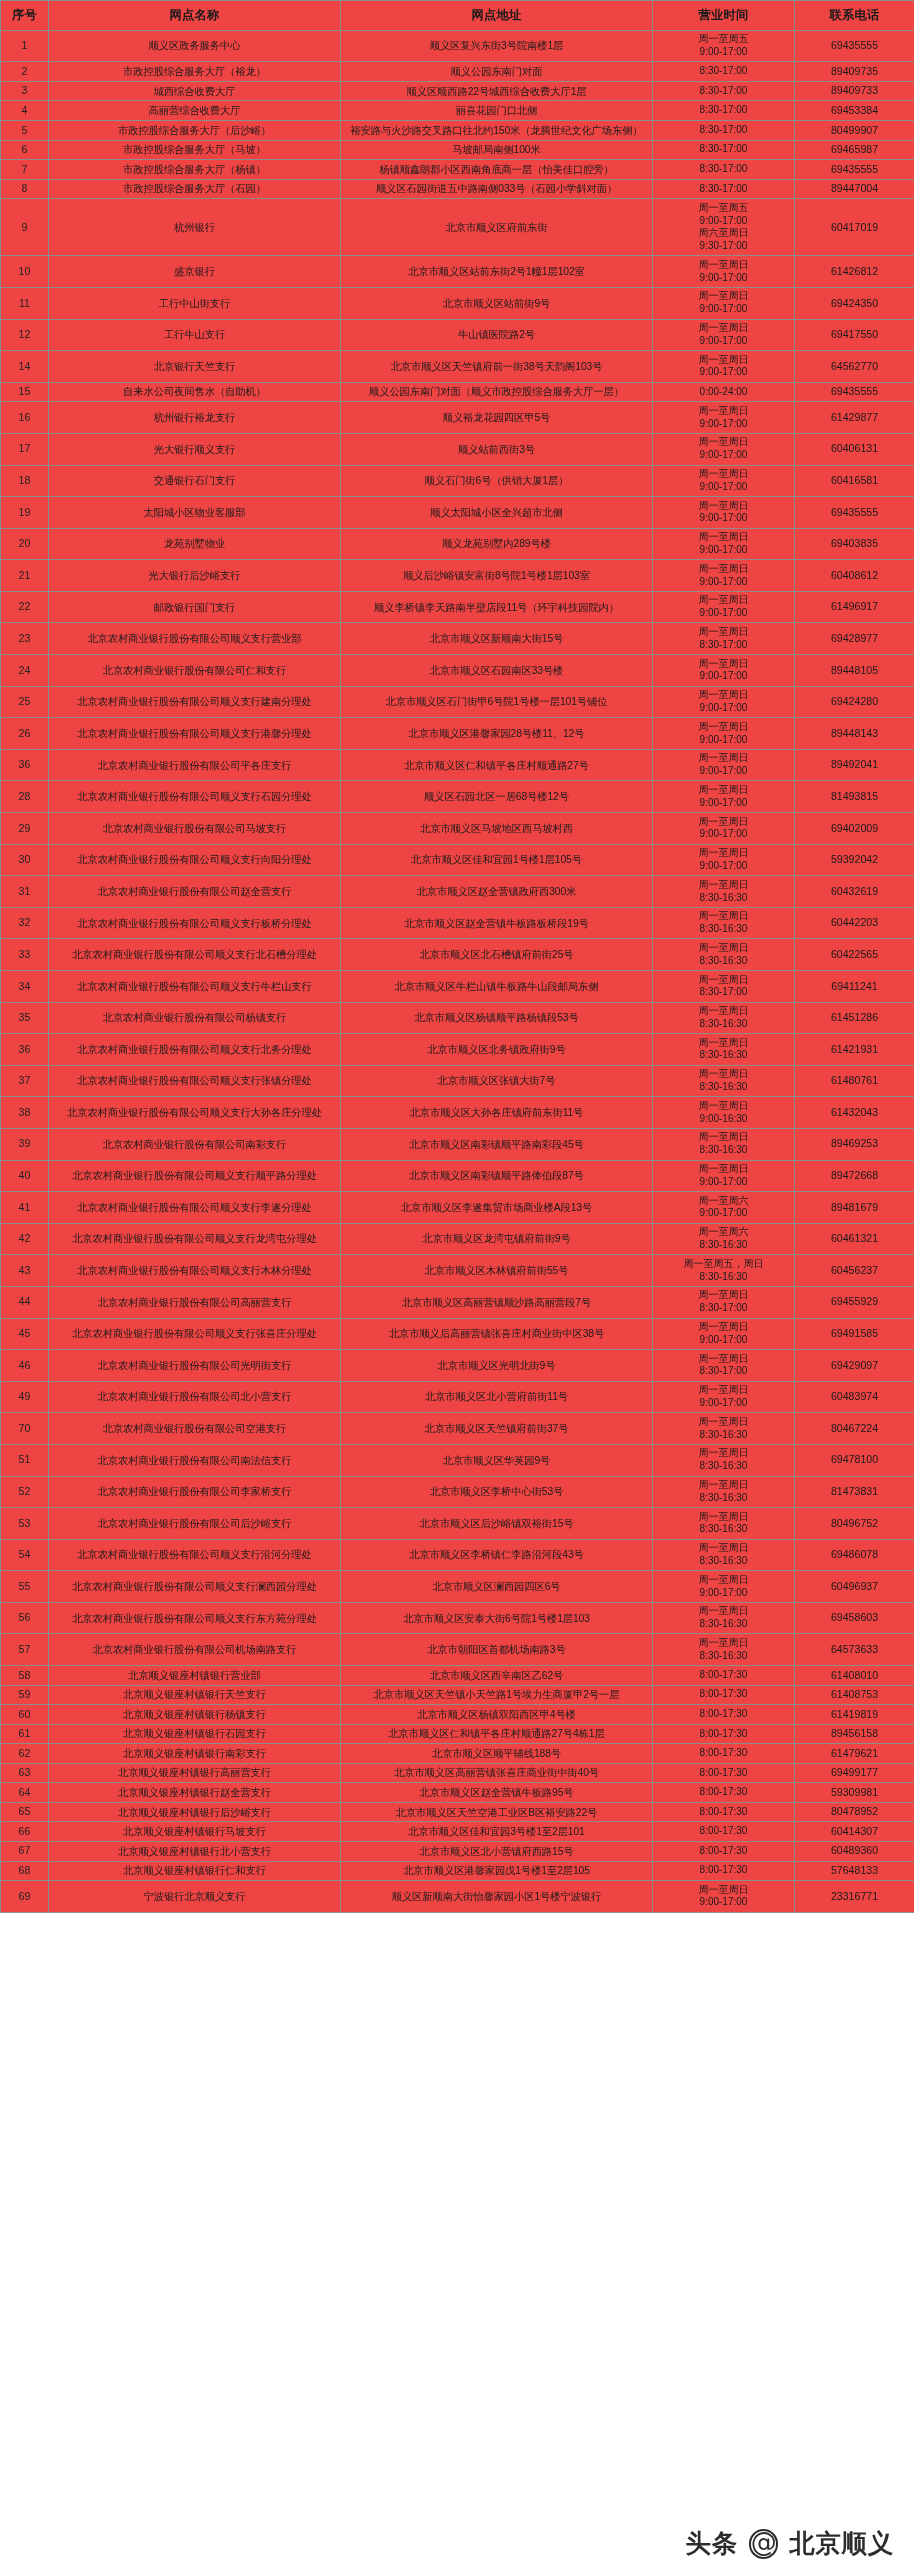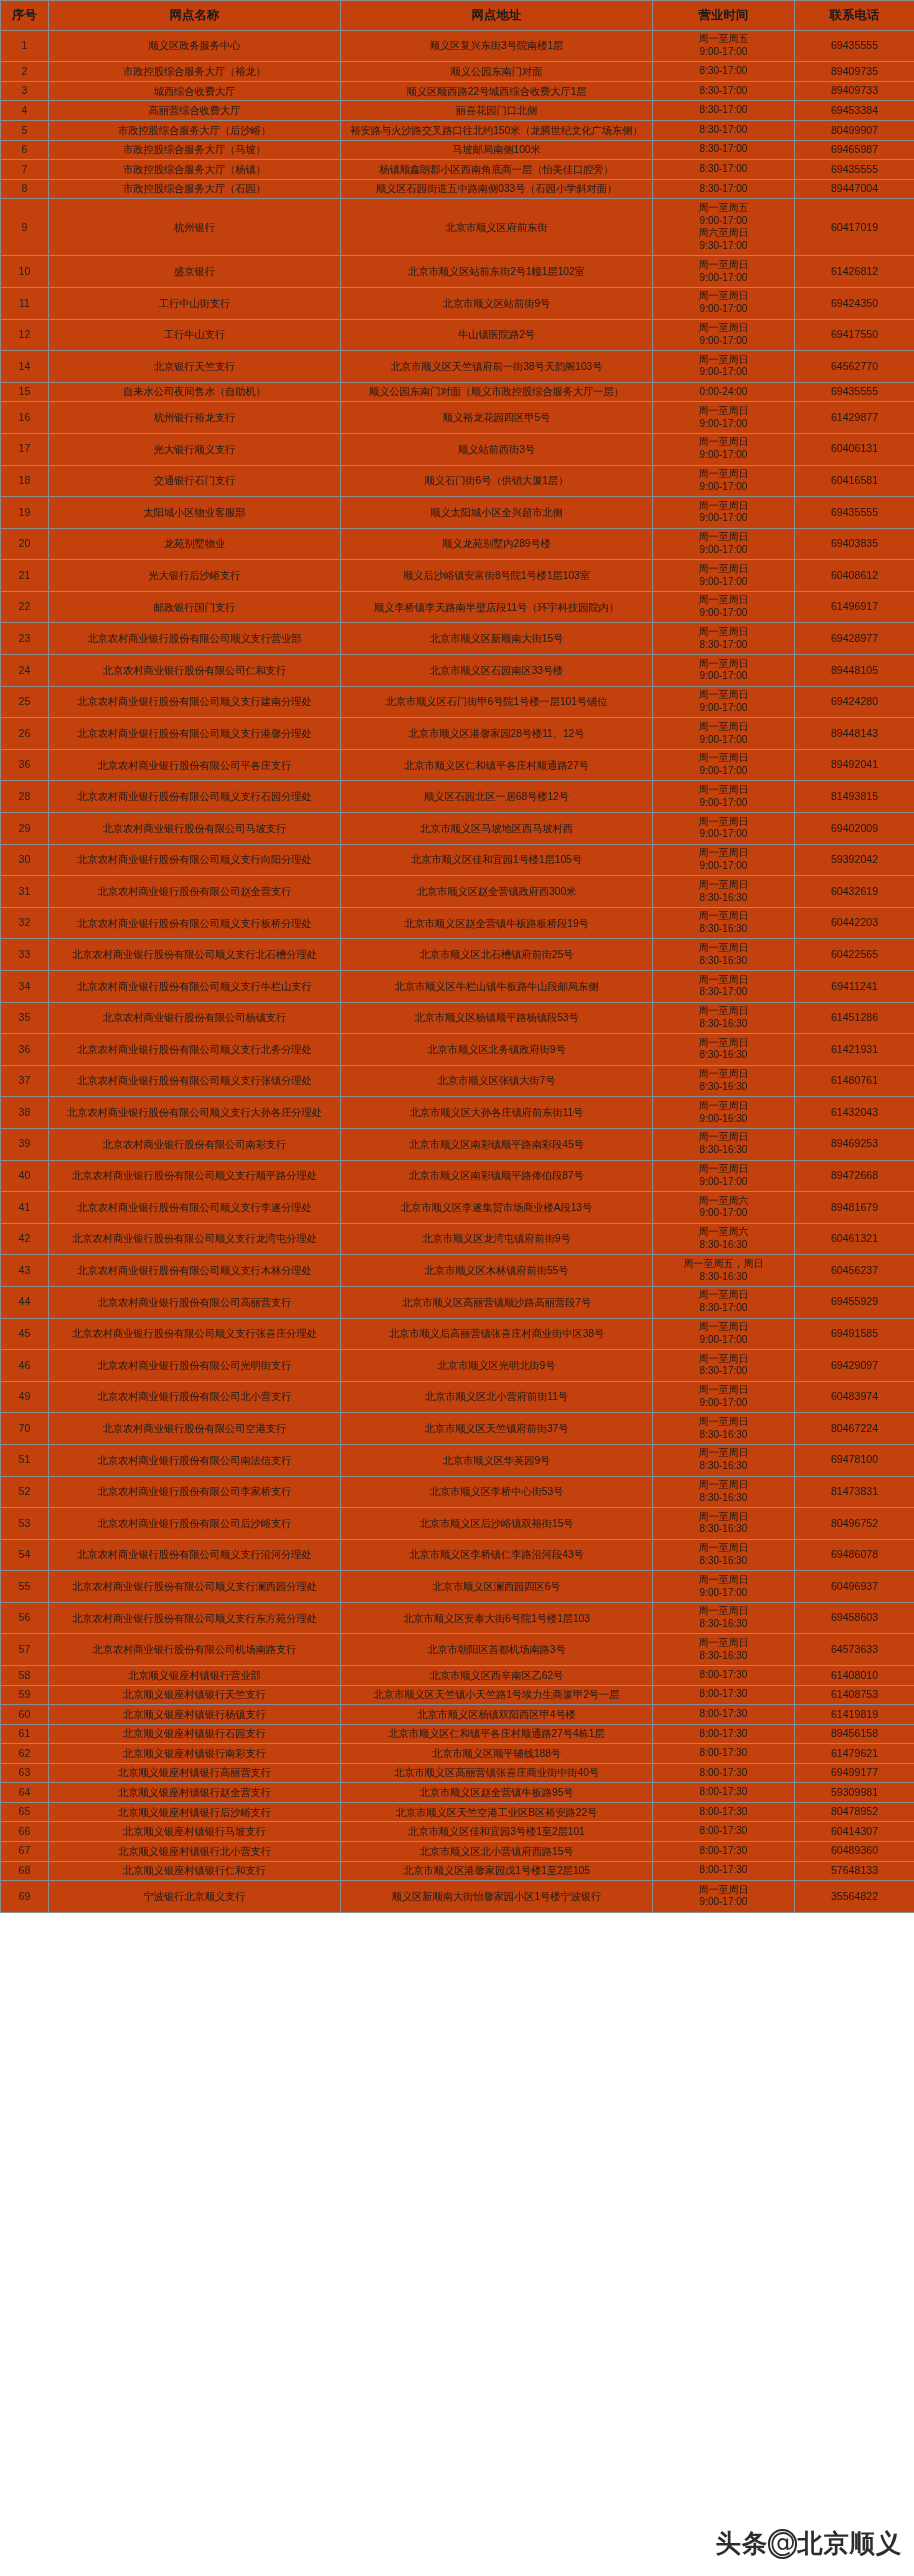--- a/index.html
+++ b/index.html
@@ -17,21 +17,21 @@
     position: relative;
     width: 914px;
     min-height: 2576px;
     background: #ffffff;
     overflow: hidden;
   }
   table.grid {
     width: 914px;
     border-collapse: collapse;
     table-layout: fixed;
-    background: #c2410c;
+    background: #ef4444;
   }
   table.grid col.c-idx   { width: 48px; }
   table.grid col.c-name  { width: 292px; }
   table.grid col.c-addr  { width: 312px; }
   table.grid col.c-hours { width: 142px; }
   table.grid col.c-tel   { width: 120px; }
 
   table.grid th, table.grid td {
     border: 0.8px solid #8d8d8d;
     text-align: center;
@@ -63,25 +63,25 @@
     font-size: 10px;
     white-space: pre-line;
     line-height: 1.3;
   }
   td.tel {
     font-size: 10.6px;
   }
   
   #watermark {
     position: absolute;
-    right: 12px;
+    right: 20px;
     bottom: 15.2px;
     display: flex;
     align-items: center;
-    gap: 0;
+    gap: 11px;
     opacity: 0.92;
     pointer-events: none;
     user-select: none;
   }
   #watermark .wm-text {
     font-family: "DejaVu Sans", "Liberation Sans", sans-serif;
     font-size: 25.4px;
     font-weight: bold;
     color: #1b1b1b;
     letter-spacing: 0.8px;
@@ -626,21 +626,21 @@
           <td class="addr">北京市顺义区港馨家园戊1号楼1至2层105</td>
           <td class="hours">8:00-17:30</td>
           <td class="tel">57648133</td>
         </tr>
         <tr>
           <td class="idx">69</td>
           <td class="name">宁波银行北京顺义支行</td>
           <td class="addr">顺义区新顺南大街怡馨家园小区1号楼宁波银行</td>
           <td class="hours">周一至周日
 9:00-17:00</td>
-          <td class="tel">35564822</td>
+          <td class="tel">23316771</td>
         </tr>
       </tbody>
   </table>
 
   <div id="watermark">
     <span class="wm-text">头条</span>
     <span class="wm-at">@</span>
     <span class="wm-text">北京顺义</span>
   </div>
 

